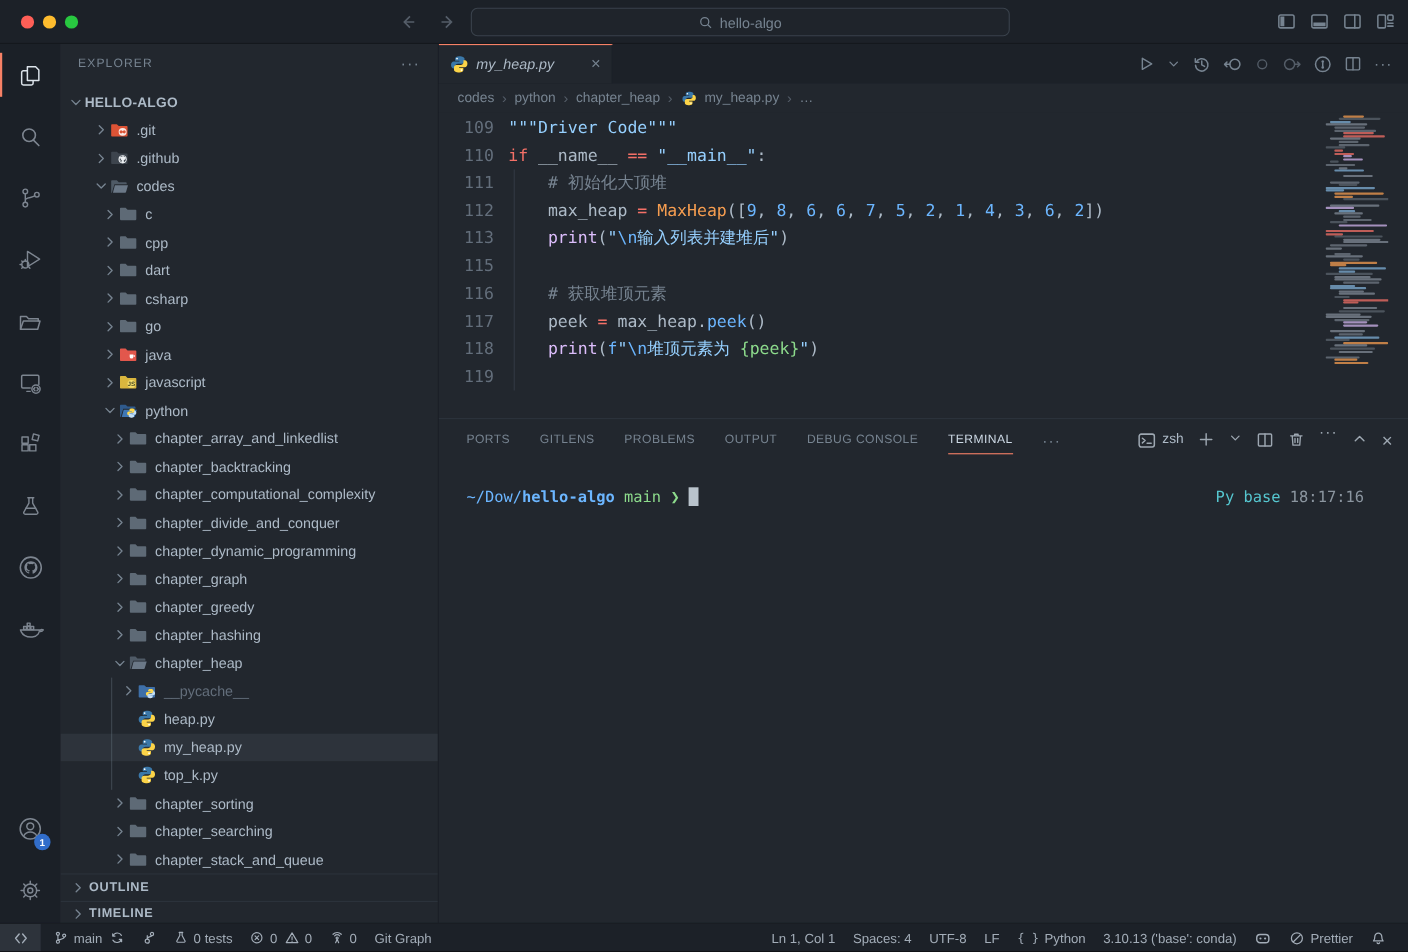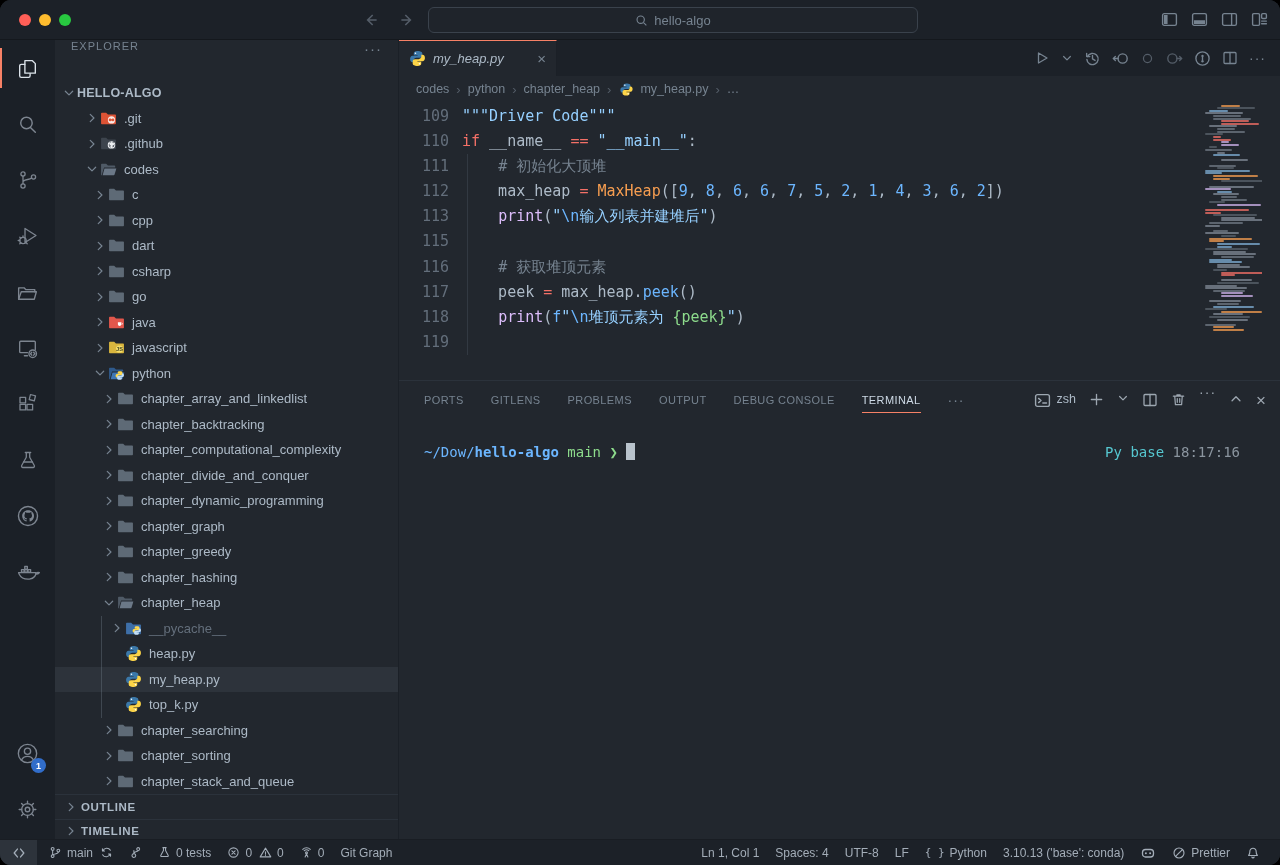--- a/index.html
+++ b/index.html
@@ -5,21 +5,21 @@
   :root{
     --bg:#22272e; --bgd:#1c2128; --bga:#1b2027; --bd:#353c45; --bd2:#2b323b;
     --fg:#adbac7; --dim:#768390; --faint:#545d68; --acc:#f78166; --sel:#2d333b;
     --c-kw:#f47067; --c-str:#96d0ff; --c-esc:#6cb6ff; --c-num:#6cb6ff; --c-fn:#dcbdfb;
     --c-mth:#6cb6ff; --c-cls:#f69d50; --c-cmt:#768390; --c-brc:#8ddb8c;
     --t-blue:#6cb6ff; --t-green:#8ddb8c; --t-cyan:#56c7d0;
   }
   *{margin:0;padding:0;box-sizing:border-box}
   html,body{background:#000;width:1280px;height:865px;overflow:hidden}
   body{font-family:"Liberation Sans",sans-serif;-webkit-font-smoothing:antialiased}
-  .window{width:1280px;height:865px;border-radius:11px;overflow:hidden;background:var(--bg);display:flex;flex-direction:column;position:relative}
+  .window{width:1280px;height:865px;border-radius:0;overflow:hidden;background:var(--bg);display:flex;flex-direction:column;position:relative}
   .icn{display:inline-flex;align-items:center;justify-content:center;line-height:0}
   svg{display:block}
 
   
   .titlebar{flex:0 0 40px;background:var(--bgd);display:flex;align-items:center;position:relative;border-bottom:1px solid #14181d}
   .traffic{display:flex;gap:8px;margin-left:19px}
   .tl{width:12px;height:12px;border-radius:50%}
   .nav-arrows{position:absolute;left:362px;display:flex;gap:18px;color:var(--faint)}
   .searchbox{position:absolute;left:428px;top:7px;width:490px;height:26px;border:1px solid #3a424c;background:#1f242b;border-radius:6px;display:flex;align-items:center;justify-content:center;gap:6px;color:var(--dim);font-size:13px}
   .tb-icons{position:absolute;right:12px;display:flex;gap:13px;color:var(--dim)}
@@ -31,21 +31,21 @@
   
   .activitybar{flex:0 0 55px;background:var(--bga);display:flex;flex-direction:column;align-items:stretch;padding-bottom:2px}
   .ab-item{height:56px;display:flex;align-items:center;justify-content:center;color:#7d8590;position:relative;cursor:pointer}
   .ab-item.active{color:#dce3ea}
   .ab-item.active::before{content:"";position:absolute;left:0;top:8px;bottom:8px;width:2px;background:var(--acc)}
   .ab-bottom{margin-top:auto}
   .badge{position:absolute;right:9px;bottom:8px;min-width:15px;height:15px;border-radius:8px;background:#316dca;color:#fff;font-size:9px;font-weight:700;display:flex;align-items:center;justify-content:center;padding:0 3px}
 
   
   .sidebar{flex:0 0 344px;background:var(--bg);border-right:1px solid var(--bga);display:flex;flex-direction:column;min-height:0;overflow:hidden}
-  .sb-head{flex:0 0 36px;display:flex;justify-content:space-between;padding:0 16px;color:var(--dim);font-size:11px;letter-spacing:1px}
+  .sb-head{flex:0 0 36px;display:flex;align-items:center;justify-content:space-between;padding:0 16px;color:var(--dim);font-size:11px;letter-spacing:1px}
   .sb-head .dots{font-size:15px;letter-spacing:1px;cursor:pointer}
   .tree{position:relative;padding-top:4px}
   .trow{height:25.5px;display:flex;align-items:center;font-size:13px;color:var(--fg);cursor:pointer;white-space:nowrap}
   .trow.sel{background:var(--sel)}
   .trow .chev{width:16px;flex:0 0 16px;color:var(--dim);display:flex;align-items:center;justify-content:center}
   .trow .ticon{width:17px;flex:0 0 17px;margin-right:7px;display:flex;align-items:center;justify-content:center}
   .trow.root-row{font-weight:700;font-size:12.5px;letter-spacing:.2px;padding-left:6px}
   .trow .dimtxt{color:#636e7b}
   .tree-guide{position:absolute;width:1px;background:rgba(118,131,144,.35)}
   .sb-sections{margin-top:auto}
@@ -603,34 +603,34 @@
             <span class="chev">
               <svg width="14" height="14" viewBox="0 0 16 16" fill="none" stroke="currentColor" stroke-width="1.4" stroke-linecap="round" stroke-linejoin="round">
                 <path d="M6 3.8 10.2 8 6 12.2"></path>
               </svg>
             </span>
             <span class="ticon">
               <svg width="17" height="17" viewBox="0 0 16 16">
                 <path fill="#5e6a76" d="M1 3.4c0-.4.3-.7.7-.7h4.1l1.7 1.6h6.8c.4 0 .7.3.7.7v7.6c0 .4-.3.7-.7.7H1.7c-.4 0-.7-.3-.7-.7V3.4z"></path>
               </svg>
             </span>
+            <span class="tlabel">chapter_sorting</span>
+          </div>
+          <div class="trow" style="padding-left:46px">
+            <span class="chev">
+              <svg width="14" height="14" viewBox="0 0 16 16" fill="none" stroke="currentColor" stroke-width="1.4" stroke-linecap="round" stroke-linejoin="round">
+                <path d="M6 3.8 10.2 8 6 12.2"></path>
+              </svg>
+            </span>
+            <span class="ticon">
+              <svg width="17" height="17" viewBox="0 0 16 16">
+                <path fill="#5e6a76" d="M1 3.4c0-.4.3-.7.7-.7h4.1l1.7 1.6h6.8c.4 0 .7.3.7.7v7.6c0 .4-.3.7-.7.7H1.7c-.4 0-.7-.3-.7-.7V3.4z"></path>
+              </svg>
+            </span>
             <span class="tlabel">chapter_searching</span>
-          </div>
-          <div class="trow" style="padding-left:46px">
-            <span class="chev">
-              <svg width="14" height="14" viewBox="0 0 16 16" fill="none" stroke="currentColor" stroke-width="1.4" stroke-linecap="round" stroke-linejoin="round">
-                <path d="M6 3.8 10.2 8 6 12.2"></path>
-              </svg>
-            </span>
-            <span class="ticon">
-              <svg width="17" height="17" viewBox="0 0 16 16">
-                <path fill="#5e6a76" d="M1 3.4c0-.4.3-.7.7-.7h4.1l1.7 1.6h6.8c.4 0 .7.3.7.7v7.6c0 .4-.3.7-.7.7H1.7c-.4 0-.7-.3-.7-.7V3.4z"></path>
-              </svg>
-            </span>
-            <span class="tlabel">chapter_sorting</span>
           </div>
           <div class="trow" style="padding-left:46px">
             <span class="chev">
               <svg width="14" height="14" viewBox="0 0 16 16" fill="none" stroke="currentColor" stroke-width="1.4" stroke-linecap="round" stroke-linejoin="round">
                 <path d="M6 3.8 10.2 8 6 12.2"></path>
               </svg>
             </span>
             <span class="ticon">
               <svg width="17" height="17" viewBox="0 0 16 16">
                 <path fill="#5e6a76" d="M1 3.4c0-.4.3-.7.7-.7h4.1l1.7 1.6h6.8c.4 0 .7.3.7.7v7.6c0 .4-.3.7-.7.7H1.7c-.4 0-.7-.3-.7-.7V3.4z"></path>

